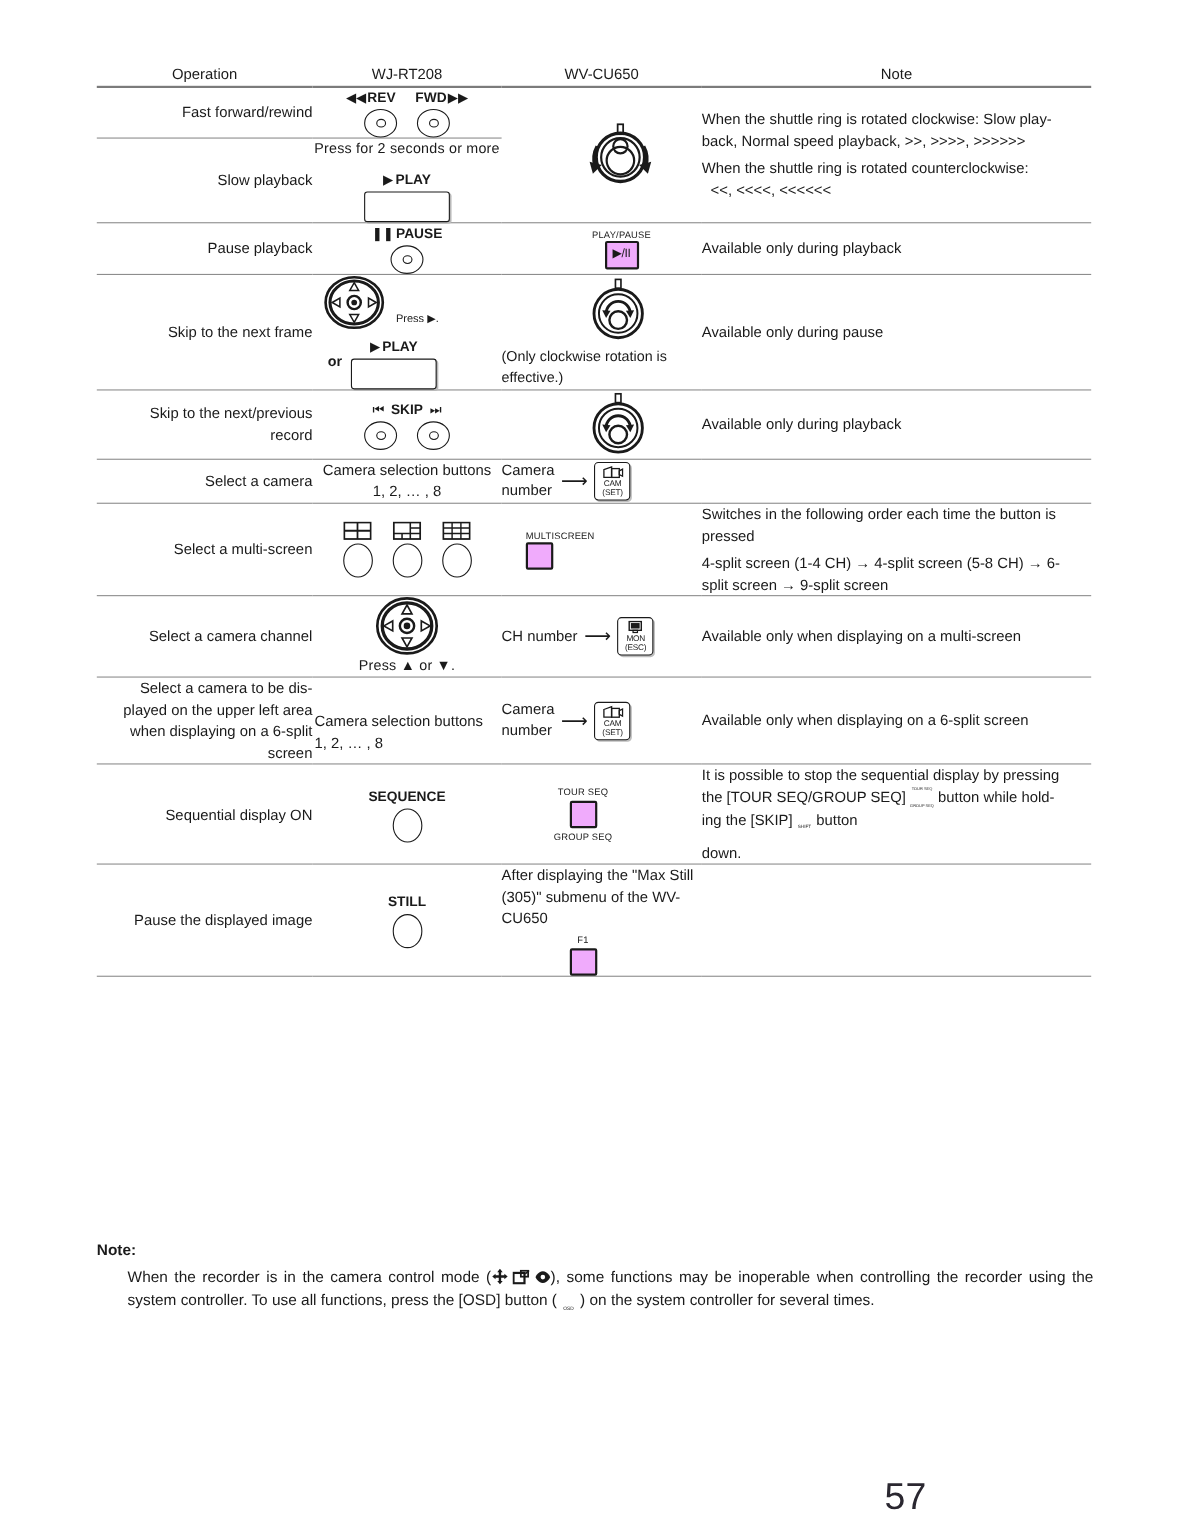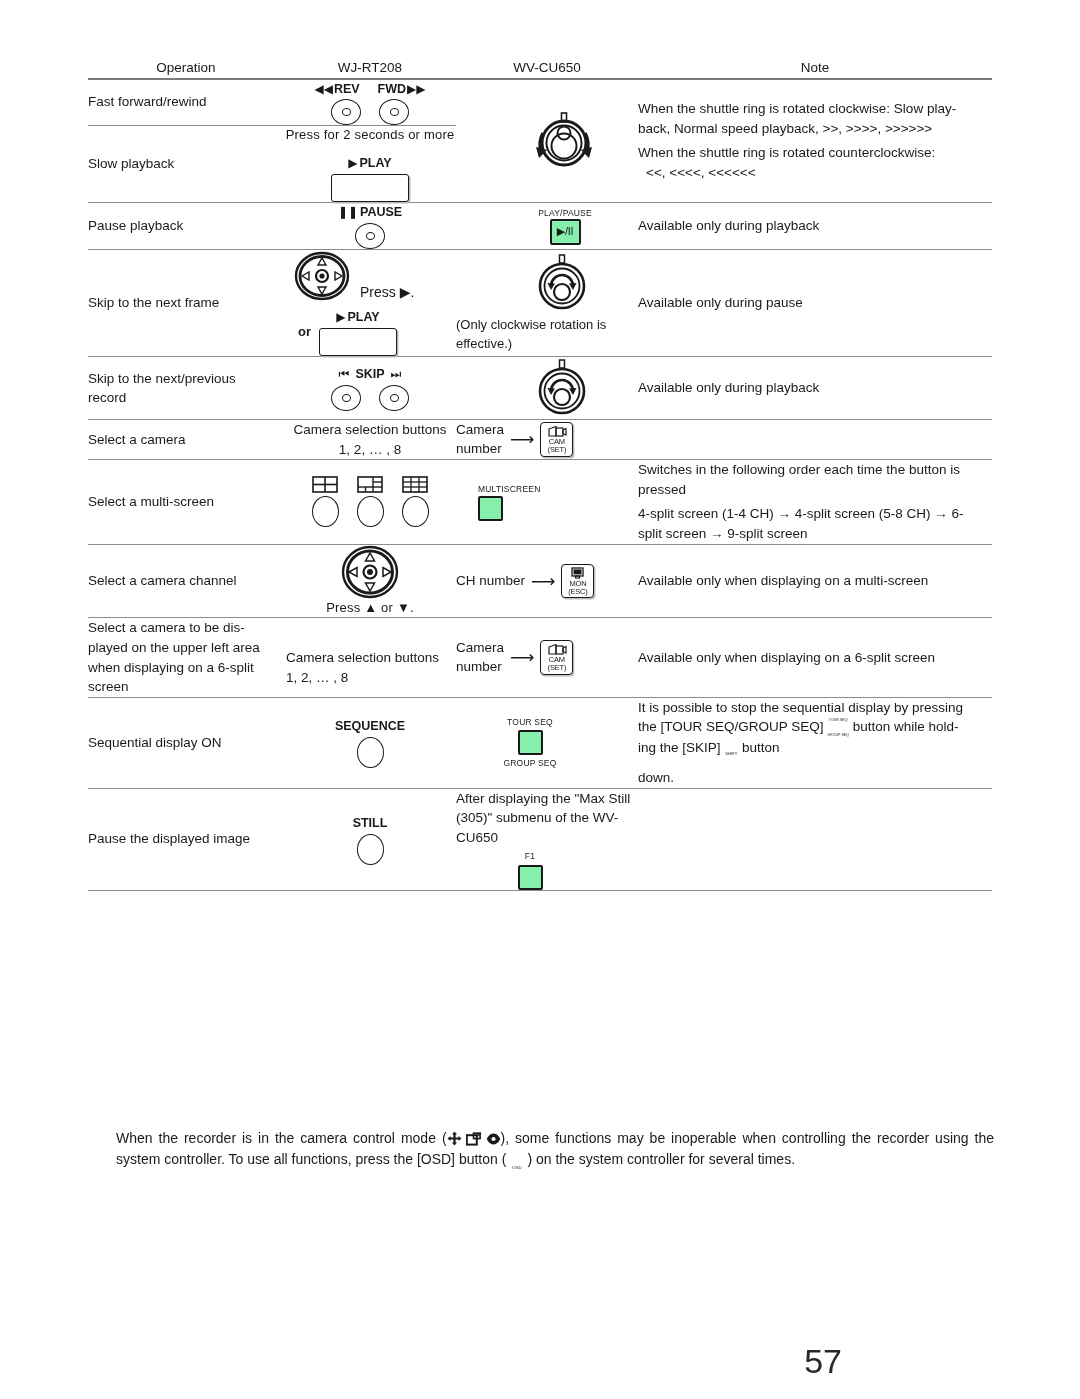--- a/index.html
+++ b/index.html
@@ -49,21 +49,21 @@
     border-bottom: 2.6px solid #7b7b7b;
   }
   tbody tr > td {
     border-bottom: 1.6px solid #8d8d8d;
     padding: 7px 0 8px 0;
   }
 
   td.c-op {
     padding-left: 4px;
     padding-right: 8px;
-    text-align: left;
+    text-align: right;
   }
   td.c-rt {
     text-align: center;
     padding-left: 4px;
     padding-right: 4px;
   }
   td.c-cu {
     text-align: left;
     padding-left: 6px;
     padding-right: 4px;
@@ -123,21 +123,21 @@
     background: #fff;
   }
 
   
   .skey {
     width: 25px; height: 25px;
     border: 2px solid #1a1a1a;
     border-radius: 2px;
     box-sizing: border-box;
     display: inline-block;
-    background: #86efac;
+    background: #f0abfc;
   }
   .skey.wide {
     width: 31px; height: 26px;
     display: inline-flex;
     align-items: center;
     justify-content: center;
     font-size: 11px;
     letter-spacing: -.3px;
   }
   .skey-sm { width: 14px; height: 12px; border-width: 1.5px; }
@@ -318,21 +318,21 @@
                 <ellipse cx="28" cy="25" rx="26" ry="23" fill="none" stroke="#1a1a1a" stroke-width="2.4"></ellipse>
                 <ellipse cx="28" cy="25" rx="22" ry="19.5" fill="none" stroke="#1a1a1a" stroke-width="2.8"></ellipse>
                 <circle cx="28" cy="25" r="6" fill="none" stroke="#1a1a1a" stroke-width="2.2"></circle>
                 <circle cx="28" cy="25" r="2.6" fill="#1a1a1a"></circle>
                 <polygon points="28,7 32,14 24,14" fill="none" stroke="#1a1a1a" stroke-width="1.4"></polygon>
                 <polygon points="28,43 32,36 24,36" fill="none" stroke="#1a1a1a" stroke-width="1.4"></polygon>
                 <polygon points="8,25 15,21 15,29" fill="none" stroke="#1a1a1a" stroke-width="1.4"></polygon>
                 <polygon points="48,25 41,21 41,29" fill="none" stroke="#1a1a1a" stroke-width="1.4"></polygon>
               </svg>
             </span>
-            <span style="font-size:14px;margin-top:32px;">Press ▶.</span>
+            <span style="font-size:10px;margin-top:32px;">Press ▶.</span>
           </div>
           <div class="row-l" style="justify-content:flex-start;padding-left:14px;gap:8px;margin-top:6px;">
             <span style="font-size:13px;font-weight:bold;">or</span>
             <span class="stack">
               <span class="row-c" style="gap:2px;margin-bottom:2px;">
                 <span style="font-size:12px;line-height:1;">▶</span>
                 <span class="lbl-strong">PLAY</span>
               </span>
               <span class="pkey"></span>
             </span>
@@ -606,20 +606,21 @@
             <span class="skey"></span>
           </div>
         </td>
         <td class="c-note"></td>
       </tr>
 
     </tbody>
   </table>
 
   <div class="notebox">
+    <div class="nhead">Note:</div>
     <div class="nbody">
       <span>When the recorder is in the camera control mode (</span><span class="inline-ico">
         <svg width="15" height="15" viewBox="0 0 15 15">
           <path d="M7.5 0.5 L10 3.5 L8.6 3.5 L8.6 6.4 L11.5 6.4 L11.5 5 L14.5 7.5 L11.5 10 L11.5 8.6 L8.6 8.6 L8.6 11.5 L10 11.5 L7.5 14.5 L5 11.5 L6.4 11.5 L6.4 8.6 L3.5 8.6 L3.5 10 L0.5 7.5 L3.5 5 L3.5 6.4 L6.4 6.4 L6.4 3.5 L5 3.5 Z" fill="#1a1a1a"></path>
         </svg>
       </span><span class="inline-ico" style="margin:0 4px;">
         <svg width="16" height="14" viewBox="0 0 16 14">
           <rect x="0.8" y="3.2" width="10" height="9.4" fill="none" stroke="#1a1a1a" stroke-width="2"></rect>
           <rect x="7.5" y="1.2" width="6.6" height="5.4" fill="none" stroke="#1a1a1a" stroke-width="1.6"></rect>
           <line x1="11.5" y1="4" x2="15" y2="1" stroke="#1a1a1a" stroke-width="1.4"></line>

